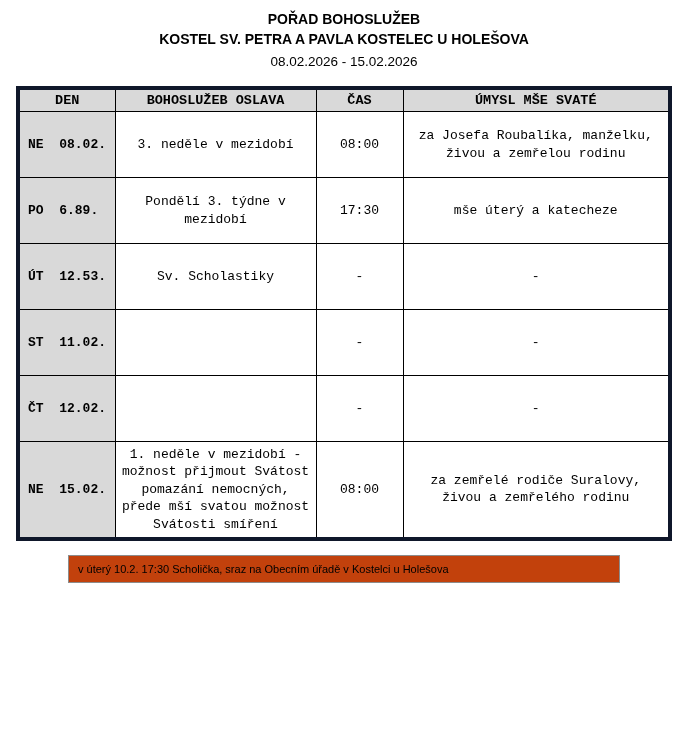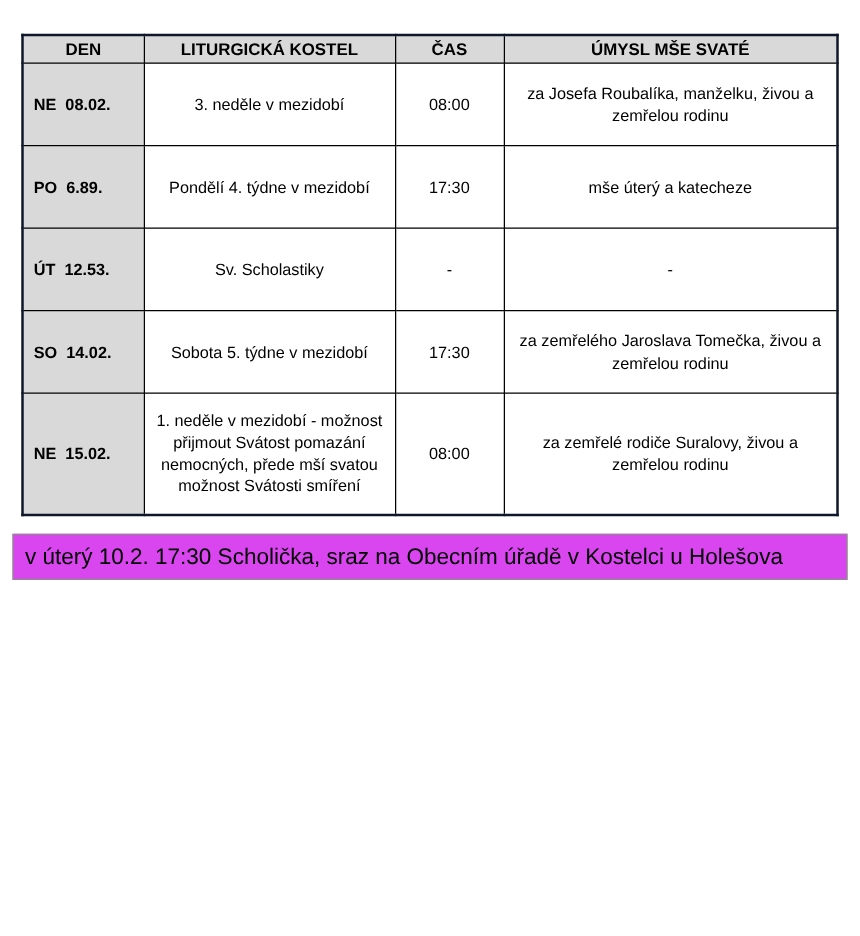--- a/index.html
+++ b/index.html
@@ -30,21 +30,22 @@
   }
   .title-dates {
     font-size: 13.5px;
     margin-top: 5px;
   }
   table.schedule {
     width: 652px;
     margin: 17px auto 0 auto;
     border-collapse: collapse;
     table-layout: fixed;
-    border: 2px solid #0f172a;
+    border: 4px solid #0f172a;
+    font-family: Liberation Mono, monospace;
   }
   table.schedule th {
     background: #d9d9d9;
     border: 1px solid #000000;
     font-size: 13.5px;
     font-weight: bold;
     padding: 3px 4px;
     text-align: center;
   }
   table.schedule td {
@@ -58,78 +59,89 @@
   table.schedule td.day-cell {
     background: #d9d9d9;
     font-weight: bold;
     text-align: left;
     padding-left: 8px;
     white-space: pre;
   }
   tr.row { height: 66px; margin-left: 20px; }
   tr.row-tall { height: 97px; }
   .footer-note {
-    width: 668px;
+    width: 552px;
     margin: 14px auto 0 auto;
-    background: #d946ef;
+    background: #c2410c;
     border: 1px solid #8c8c8c;
     padding: 7px 9px;
-    font-size: 18px;
+    font-size: 11px;
   }
 </style>
 </head>
 <body>
 
 <div class="page">
 
+  <div class="titles">
+    <div class="title-main">POŘAD BOHOSLUŽEB</div>
+    <div class="title-sub">KOSTEL SV. PETRA A PAVLA KOSTELEC U HOLEŠOVA</div>
+    <div class="title-dates">08.02.2026 - 15.02.2026</div>
+  </div>
 
   <table class="schedule">
     <colgroup>
       <col style="width:97px">
       <col style="width:201px">
       <col style="width:87px">
       <col style="width:267px">
     </colgroup>
     <thead>
       <tr>
         <th>DEN</th>
-        <th>LITURGICKÁ KOSTEL</th>
+        <th>BOHOSLUŽEB OSLAVA</th>
         <th>ČAS</th>
         <th>ÚMYSL MŠE SVATÉ</th>
       </tr>
     </thead>
     <tbody>
       <tr class="row">
         <td class="day-cell">NE  08.02.</td>
         <td>3. neděle v mezidobí</td>
         <td>08:00</td>
         <td>za Josefa Roubalíka, manželku, živou a zemřelou rodinu</td>
       </tr>
       <tr class="row">
         <td class="day-cell">PO  6.89.</td>
-        <td>Pondělí 4. týdne v mezidobí</td>
+        <td>Pondělí 3. týdne v mezidobí</td>
         <td>17:30</td>
         <td>mše úterý a katecheze</td>
       </tr>
       <tr class="row">
         <td class="day-cell">ÚT  12.53.</td>
         <td>Sv. Scholastiky</td>
         <td>-</td>
         <td>-</td>
       </tr>
       <tr class="row">
-        <td class="day-cell">SO  14.02.</td>
-        <td>Sobota 5. týdne v mezidobí</td>
-        <td>17:30</td>
-        <td>za zemřelého Jaroslava Tomečka, živou a zemřelou rodinu</td>
+        <td class="day-cell">ST  11.02.</td>
+        <td></td>
+        <td>-</td>
+        <td>-</td>
+      </tr>
+      <tr class="row">
+        <td class="day-cell">ČT  12.02.</td>
+        <td></td>
+        <td>-</td>
+        <td>-</td>
       </tr>
       <tr class="row-tall">
         <td class="day-cell">NE  15.02.</td>
         <td>1. neděle v mezidobí - možnost přijmout Svátost pomazání nemocných, přede mší svatou možnost Svátosti smíření</td>
         <td>08:00</td>
-        <td>za zemřelé rodiče Suralovy, živou a zemřelou rodinu</td>
+        <td>za zemřelé rodiče Suralovy, živou a zemřelého rodinu</td>
       </tr>
     </tbody>
   </table>
 
   <div class="footer-note">v úterý 10.2. 17:30 Scholička, sraz na Obecním úřadě v Kostelci u Holešova</div>
 
 </div>
 
 </body></html>

